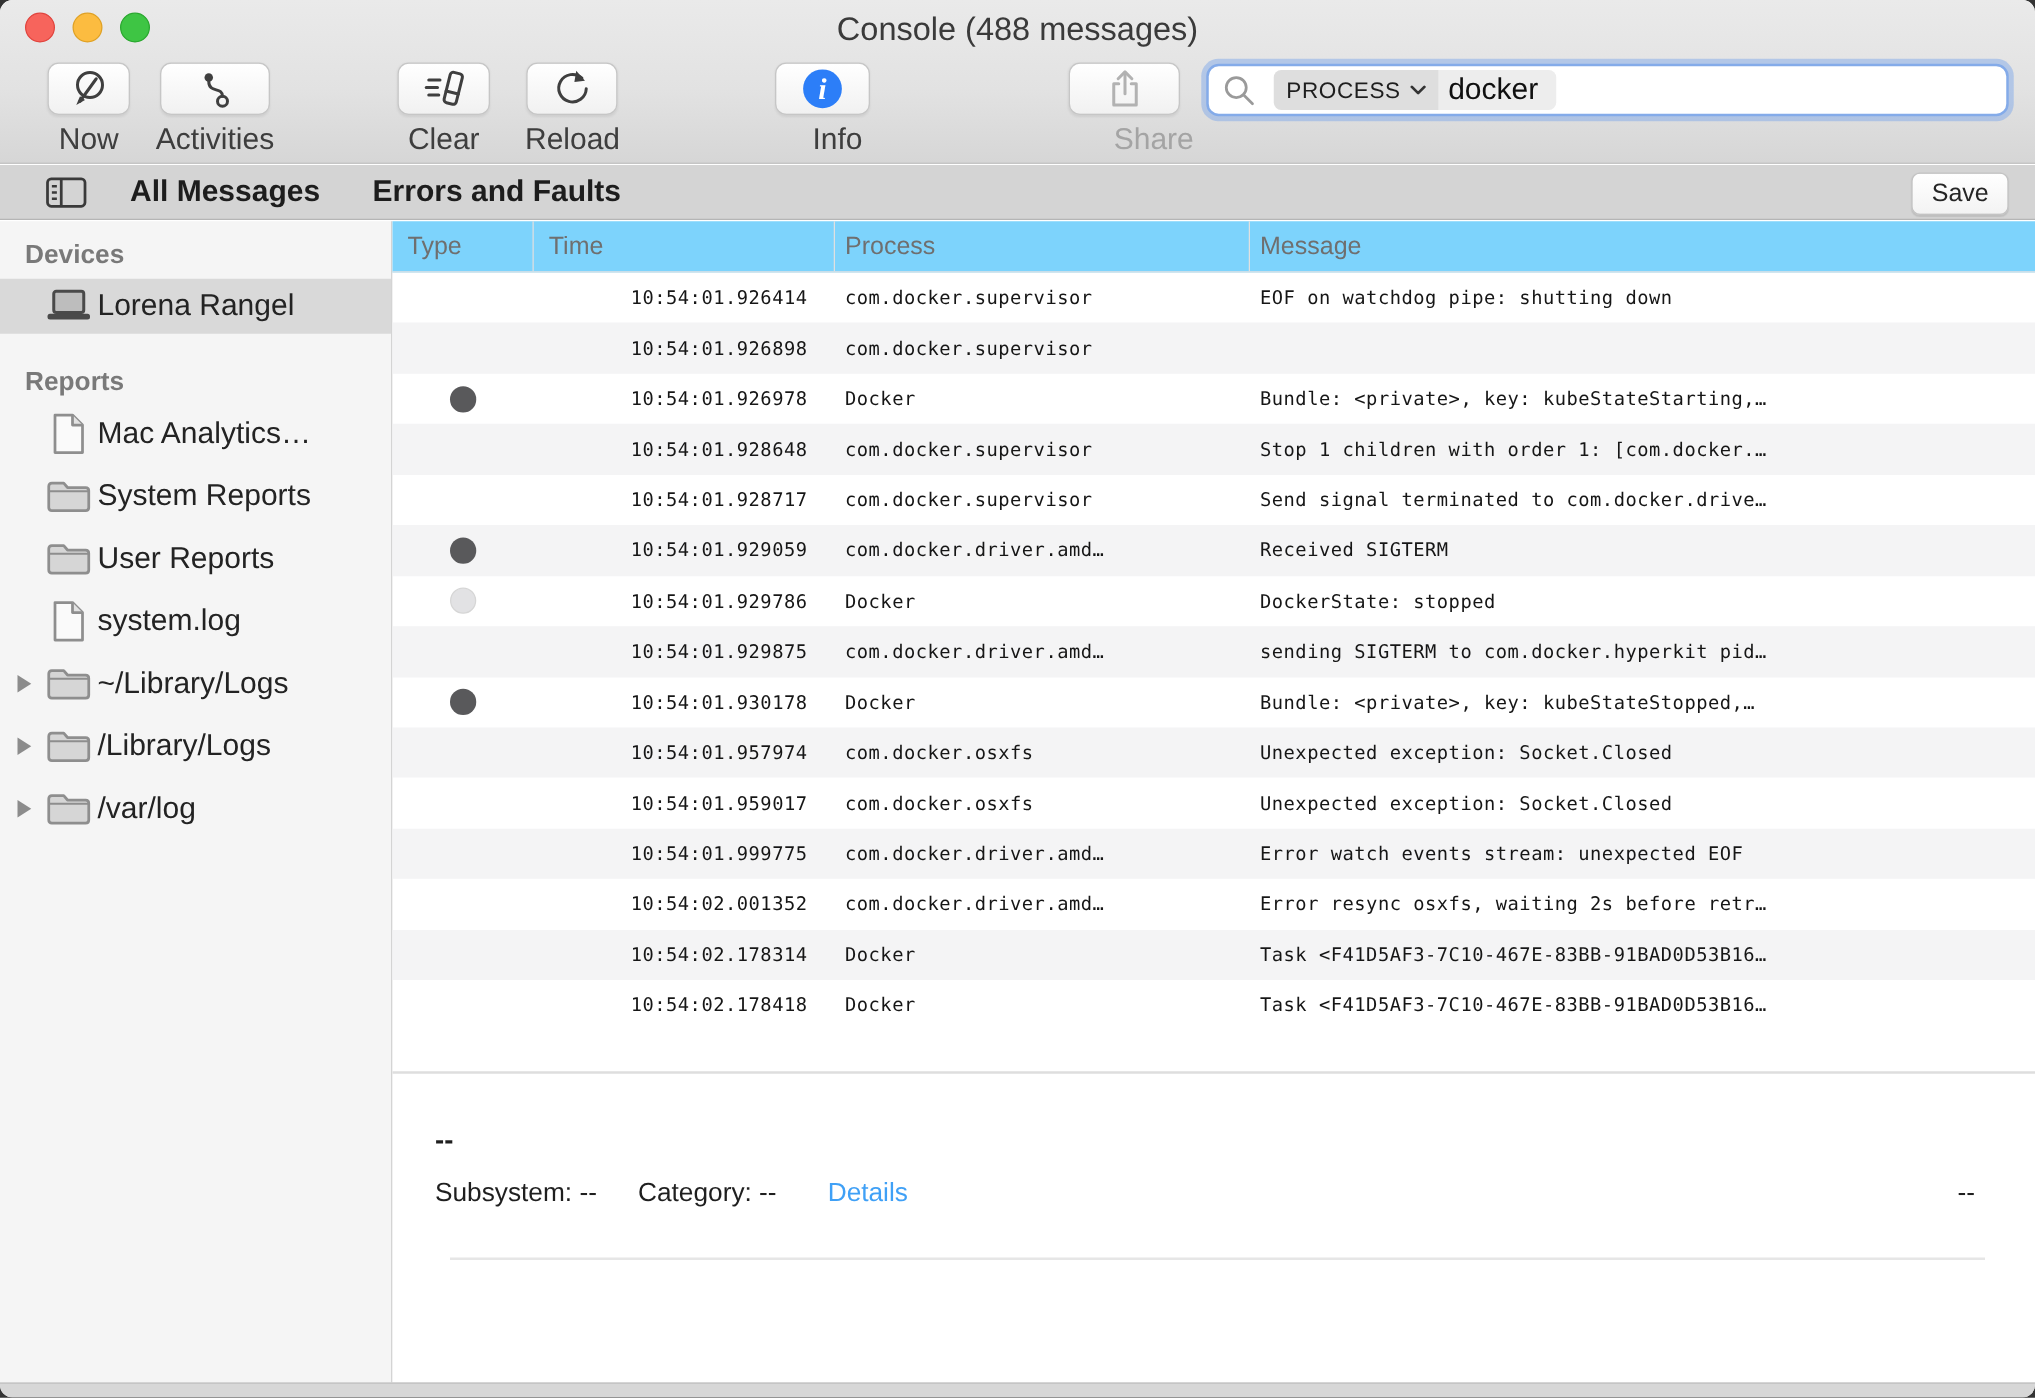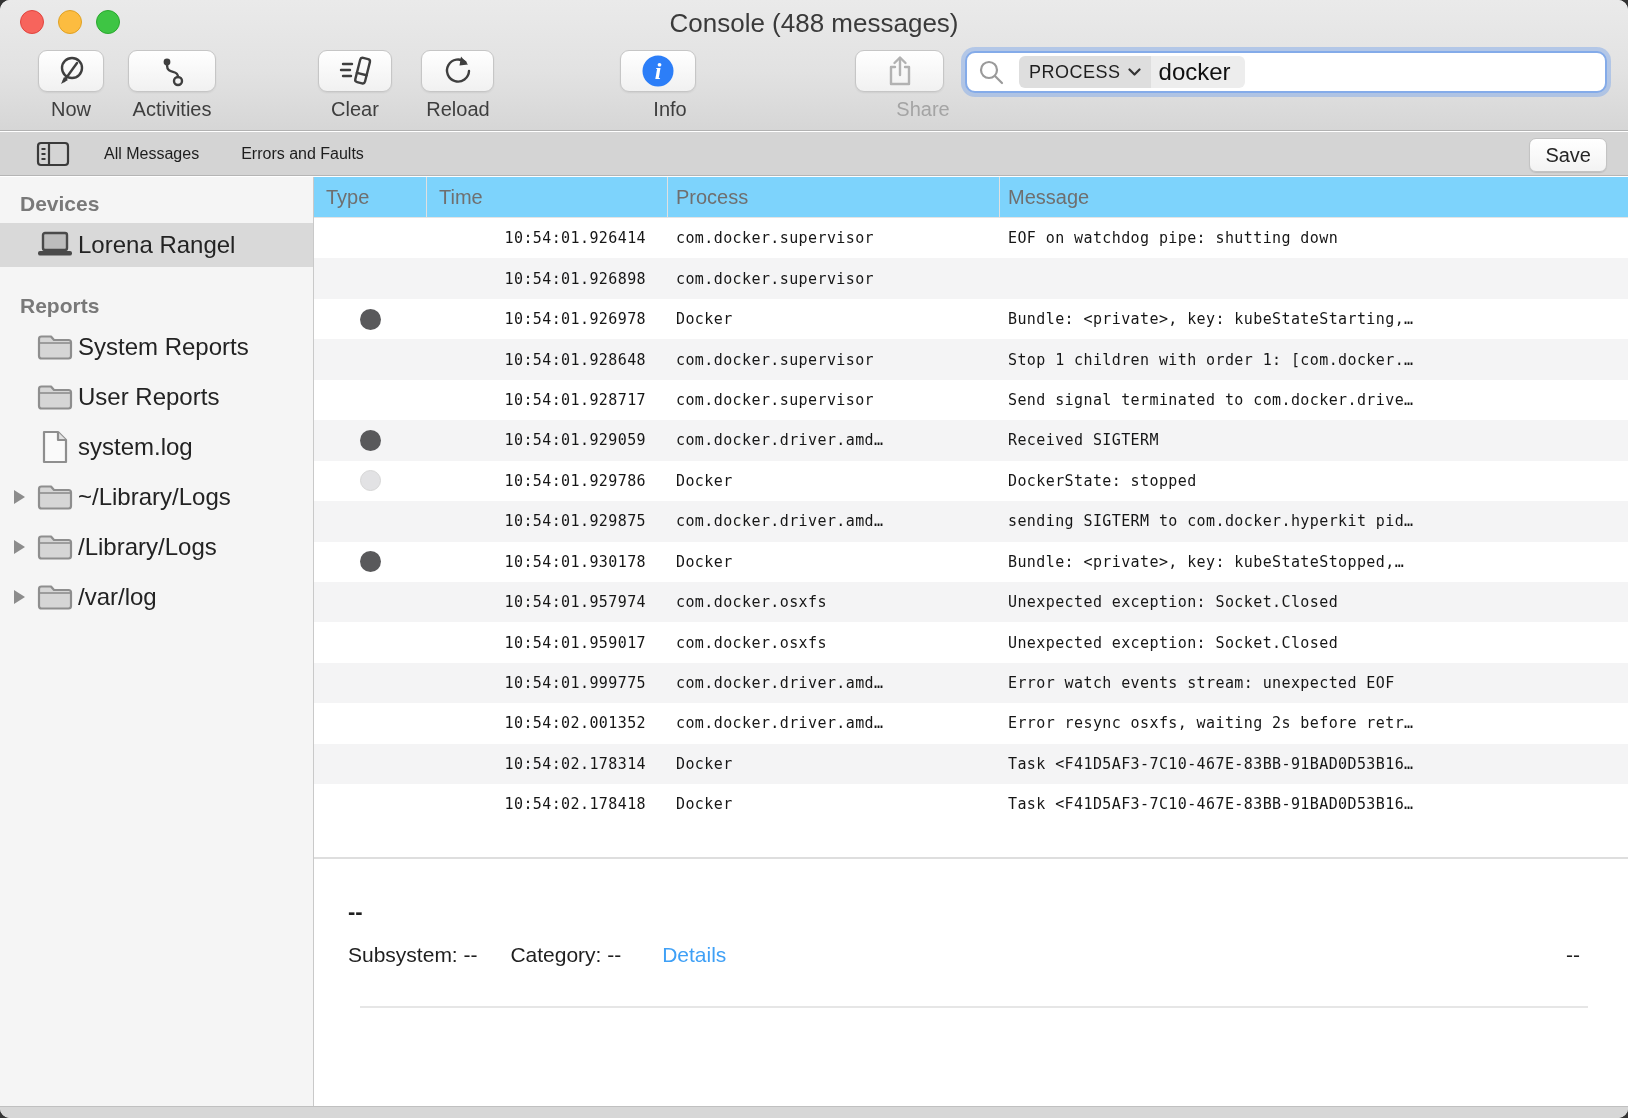--- a/index.html
+++ b/index.html
@@ -25,21 +25,21 @@
     position:absolute; top:8px; left:0; right:0; text-align:center;
     font-size:26px; color:#3a3a3a;
   }
   .tbtn {
     position:absolute; top:50px; height:42px; border-radius:9px;
     background:linear-gradient(#ffffff,#f1f1f1); border:1px solid #c6c6c6;
     box-shadow:0 1px 2px rgba(0,0,0,.07);
     display:flex; align-items:center; justify-content:center; padding:0;
   }
   .tlabel {
-    position:absolute; top:98px; font-size:20px; color:#3e3e3e;
+    position:absolute; top:98px; font-size:24px; color:#3e3e3e;
     transform:translateX(-50%); white-space:nowrap;
   }
   .tlabel.disabled { color:#a4a4a4;margin-left:24px; }
   .icon-stroke { stroke:#3f3f3f; fill:none; stroke-width:2.4; stroke-linecap:round; stroke-linejoin:round; }
   .icon-stroke-dis { stroke:#b2b2b2; fill:none; stroke-width:2.4; stroke-linecap:round; stroke-linejoin:round; }
 
   .searchfield {
     position:absolute; top:51px; left:965px; width:642px; height:42px;
     background:#fff; border:2px solid #84abe9; border-radius:10px;
     box-shadow:0 0 0 4px rgba(125,168,235,.48);
@@ -57,21 +57,21 @@
     font-size:24px; color:#101010;
   }
 
   
   .tabbar {
     position:absolute; top:132px; left:0; right:0; height:44px;
     background:#d4d4d4; border-bottom:1px solid #b5b5b5;
     display:flex; align-items:center;
   }
   .sidebar-toggle { margin-left:36px; display:flex; align-items:center; cursor:default; }
-  .tab { font-size:16px; color:#1d1d1d; margin-left:34px; white-space:nowrap; }
+  .tab { font-size:24px; color:#1d1d1d; margin-left:34px; white-space:nowrap;font-weight:bold; }
   .tab + .tab { margin-left:42px; }
   .save-btn {
     position:absolute; right:21px; top:6px; height:31px; padding:16px 15px;
     background:linear-gradient(#ffffff,#f3f3f3); border:1px solid #c3c3c3;
     border-radius:7px; box-shadow:0 1px 1px rgba(0,0,0,.1);
     font-size:20px; color:#262626; display:flex; align-items:center;
   }
 
   
   .sidebar {
@@ -239,20 +239,29 @@
             <svg width="38" height="28" viewBox="0 0 38 28">
               <rect x="7" y="2" width="24" height="17" rx="2" fill="#bdbdbd" stroke="#4a4a4a" stroke-width="2.4"></rect>
               <rect x="2" y="20" width="34" height="4.5" rx="2" fill="#4a4a4a"></rect>
             </svg>
           </span>
           <span class="s-label">Lorena Rangel</span>
         </div>
         <div class="section-title reports">Reports</div>
         <div class="side-item">
           <span class="s-icon">
+            <svg width="28" height="34" viewBox="0 0 28 34">
+              <path d="M3 2 H17 L25 10 V32 H3 Z" fill="#fafafa" stroke="#8e8e8e" stroke-width="2.2" stroke-linejoin="round"></path>
+              <path d="M17 2 V10 H25" fill="#e2e2e2" stroke="#8e8e8e" stroke-width="2.2" stroke-linejoin="round"></path>
+            </svg>
+          </span>
+          <span class="s-label">Mac Analytics…</span>
+        </div>
+        <div class="side-item">
+          <span class="s-icon">
             <svg width="36" height="28" viewBox="0 0 36 28">
               <path d="M2 6 Q2 3.5 4.5 3.5 H14 L17 7 H31.5 Q34 7 34 9.5 V23 Q34 25.5 31.5 25.5 H4.5 Q2 25.5 2 23 Z" fill="#d6d6d6" stroke="#8e8e8e" stroke-width="2.2" stroke-linejoin="round"></path>
               <path d="M2 10 H34" stroke="#8e8e8e" stroke-width="1.6"></path>
             </svg>
           </span>
           <span class="s-label">System Reports</span>
         </div>
         <div class="side-item">
           <span class="s-icon">
             <svg width="36" height="28" viewBox="0 0 36 28">

